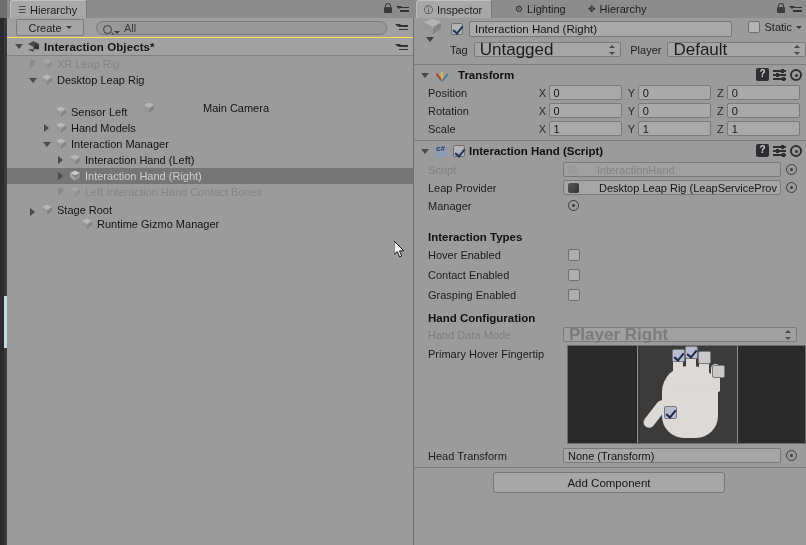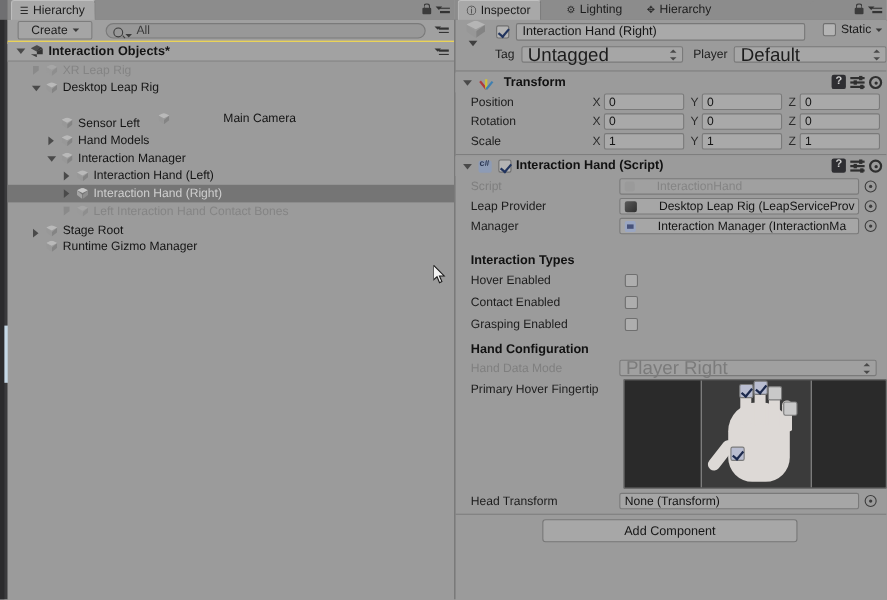--- a/index.html
+++ b/index.html
@@ -378,21 +378,21 @@
           <span class="tslot">
             <span class="tri closed"></span>
           </span>
           <span class="cube" style="margin-left: 3px;">
             <span class="top"></span>
             <span class="lf"></span>
             <span class="rt"></span>
           </span>
           <span class="lbl">Stage Root</span>
         </div>
-        <div class="trow" style="top: 216px;">
+        <div class="trow" style="top: 216px; padding-left: 40px;">
           <span style="width: 20px; flex: 0 0 auto;"></span>
           <span class="tslot"></span>
           <span class="cube" style="margin-left: 3px;">
             <span class="top"></span>
             <span class="lf"></span>
             <span class="rt"></span>
           </span>
           <span class="lbl">Runtime Gizmo Manager</span>
         </div>
       </div>
@@ -543,24 +543,20 @@
           <div class="frow" style="top: 161px;">
             <span class="fname" style="margin-left: 14px; width: 135px;">Leap Provider</span>
             <span class="objfield" style="width: 218px;">
               <span class="leapico"></span>
               <span>Desktop Leap Rig (LeapServiceProv</span>
             </span>
             <span class="target" style="margin-left: 5px;"></span>
           </div>
           <div class="frow" style="top: 179px;">
             <span class="fname" style="margin-left: 14px; width: 135px;">Manager</span>
-            <span class="objfield" style="width: 218px;">
-              <span class="mgrico"></span>
-              <span>Interaction Manager (InteractionMa</span>
-            </span>
             <span class="target" style="margin-left: 5px;"></span>
           </div>
         </div>
 
       <div class="secthdr" style="top:213px;left:14px;">Interaction Types</div>
       <div id="itypes">
           <div class="frow" style="top: 228px;">
             <span class="fname" style="margin-left: 14px; width: 140px;">Hover Enabled</span>
             <span class="cbx faint"></span>
           </div>
@@ -571,21 +567,21 @@
           <div class="frow" style="top: 268px;">
             <span class="fname" style="margin-left: 14px; width: 140px;">Grasping Enabled</span>
             <span class="cbx faint"></span>
           </div>
         </div>
 
       <div class="secthdr" style="top:294px;left:14px;">Hand Configuration</div>
 
       <div class="frow" style="top:308px;">
         <span class="fname dim" style="margin-left:14px;width:135px;">Hand Data Mode</span>
-        <span class="dropdown dim" style="width:234px;">
+        <span class="dropdown dim" style="width:234px;font-weight:bold;">
           <span>Player Right</span>
           <span class="updown"></span>
         </span>
       </div>
 
       <div class="frow" style="top:326px;height:20px;">
         <span class="fname" style="margin-left:14px;width:135px;overflow:hidden;white-space:nowrap;">Primary Hover Fingertip</span>
       </div>
 
       <div class="handbox" style="left:153px;top:327px;width:239px;height:99px;">

